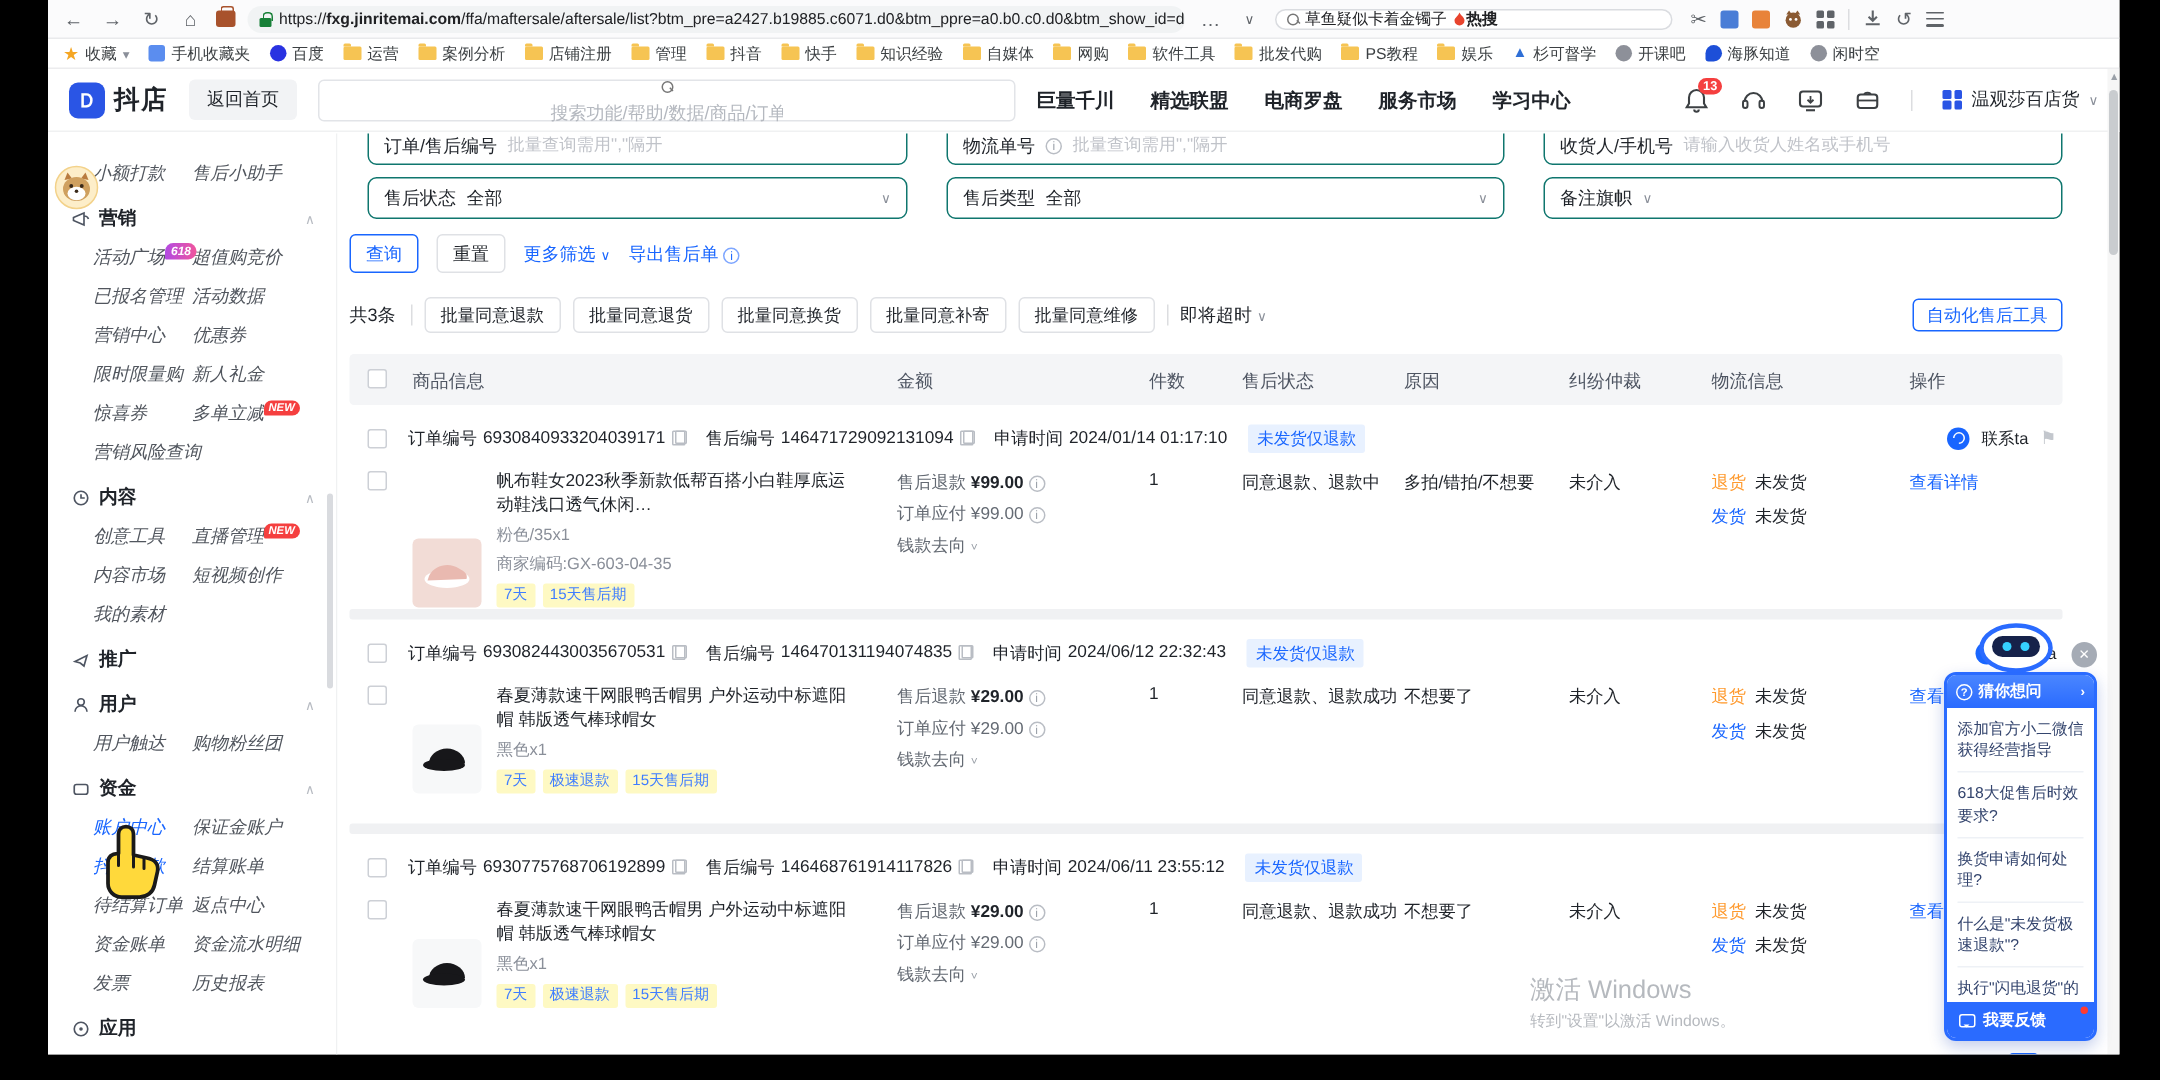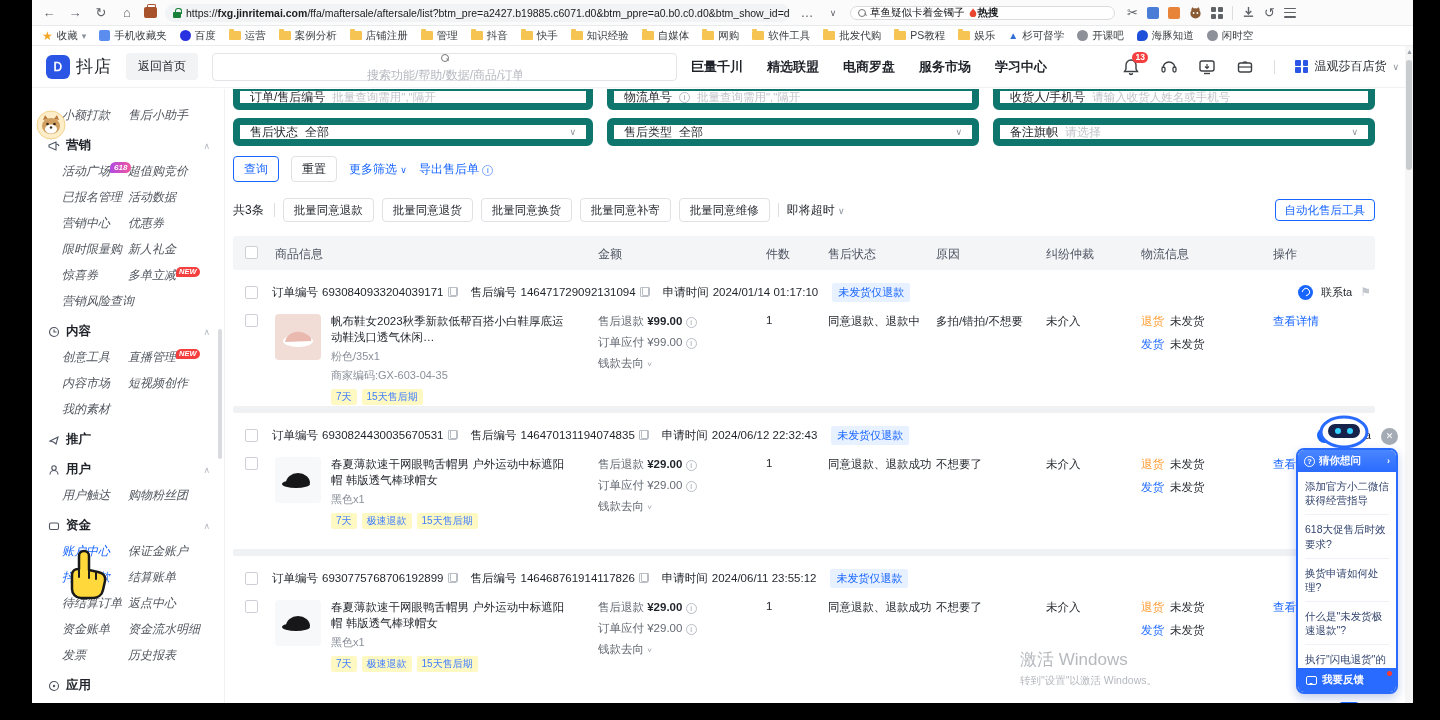--- a/index.html
+++ b/index.html
@@ -38,21 +38,21 @@
   .bm { display:flex; align-items:center; gap:4px; font-size:10.5px; color:#3c4043; white-space:nowrap; cursor:pointer; }
   .folder { width:12px; height:9px; background:#f6c453; border-radius:1px; position:relative; flex:none; }
   .folder::before { content:""; position:absolute; top:-2px; left:0; width:5px; height:2px; background:#f6c453; border-radius:1px 1px 0 0; }
   .star { color:#f5a623; font-size:12px; }
   .bm-ic { width:11px; height:11px; border-radius:2px; flex:none; }
 
   
   .appbar { height:42px; display:flex; align-items:center; padding:0 14px; gap:14px; border-bottom:1px solid #f0f1f2; background:#fff; }
   .logo { display:flex; align-items:center; gap:6px; }
   .logo-mark { width:24px; height:24px; border-radius:6px; background:#2a55e5; color:#fff; display:flex; align-items:center; justify-content:center; font-size:13px; font-weight:bold; }
-  .logo-name { font-size:17px; font-weight:normal; letter-spacing:1px; }
+  .logo-name { font-size:17px; font-weight:bold; letter-spacing:1px; }
   .btn-backhome { background:#f2f3f5; border:none; border-radius:4px; padding:5px 12px; font-size:12px; color:#1f2329; cursor:pointer; font-family:inherit; }
   .app-search { width:465px; height:28px; border:1px solid #e2e4e8; border-radius:4px; display:flex; align-items:center; padding:0 9px; gap:6px;flex-direction:column; }
   .app-search input { border:none; outline:none; flex:1; font-size:12px; font-family:inherit; color:#1f2329; background:transparent; }
   .app-search input::placeholder { color:#b4b8bf; }
   .appnav { display:flex; gap:24px; font-size:13px; font-weight:bold; }
   .appnav span { cursor:pointer; }
   .app-icons { margin-left:auto; display:flex; align-items:center; gap:20px; }
   .hicon { position:relative; width:18px; height:18px; cursor:pointer; }
   .badge-red { position:absolute; top:-6px; left:10px; background:#f53f3f; color:#fff; font-size:8.5px; line-height:11px; padding:0 3px; border-radius:6px; font-weight:bold; }
   .store-sel { display:flex; align-items:center; gap:6px; font-size:12px; cursor:pointer; }
@@ -70,21 +70,21 @@
   .sec-head .collapse { margin-left:auto; margin-right:14px; color:#b7bbc2; font-size:9px; font-weight:normal; }
   .sec-ic { width:12px; height:12px; color:#4e5562; flex:none; }
   .b618 { display:inline-block; background:linear-gradient(90deg,#b24ae3,#f0559c); color:#fff; font-size:8px; line-height:11px; padding:0 4px; border-radius:6px 6px 6px 1px; position:relative; top:-5px; font-weight:bold; }
   .bnew { display:inline-block; background:#f53f3f; color:#fff; font-size:7.5px; line-height:10px; padding:0 3px; border-radius:5px 5px 5px 1px; position:relative; top:-5px; font-weight:bold; }
   .side-scroll { position:absolute; right:2px; top:240px; width:4px; height:130px; background:#d9dbdf; border-radius:2px; }
 
   .main { flex:1; background:#fff; position:relative; overflow:hidden; padding:0 0 0 8px; }
 
   
   .f-row1 { display:flex; gap:14px; margin-top:-5px; padding-right:30px; }
-  .f-field { height:26px; border:7px solid #0f766e; border-radius:0 0 6px 6px; display:flex; align-items:center; padding:0 10px; gap:7px; background:#fff; }
+  .f-field { height:26px; border:1px solid #0f766e; border-radius:0 0 6px 6px; display:flex; align-items:center; padding:0 10px; gap:7px; background:#fff;margin-left:12px; }
   .f-field.r2 { border-radius:6px; height:28px; }
   .f-label { font-size:12px; color:#1f2329; white-space:nowrap; }
   .f-field input { border:none; outline:none; flex:1; font-size:11.5px; font-family:inherit; background:transparent; }
   .f-field input::placeholder { color:#c0c3c9; }
   .f-val { font-size:12px; color:#1f2329; flex:1; }
   .f-val.ph { color:#c0c3c9; }
   .w1 { flex:0 0 360px; } .w2 { flex:0 0 372px; } .w3 { flex:1; }
   .f-row2 { display:flex; gap:14px; margin-top:8px; padding-right:30px; }
 
   .btn-row { display:flex; align-items:center; gap:12px; margin-top:10px; }
@@ -115,21 +115,21 @@
   .copy-ic::before { content:""; position:absolute; left:0; bottom:0; width:7px; height:8px; border:1px solid #b9bdc4; border-radius:1px; background:#fff; }
   .copy-ic::after { content:""; position:absolute; left:2.5px; top:0; width:6px; height:7px; border:1px solid #b9bdc4; border-radius:1px; }
   .tag-blue { background:#e8f1ff; color:#1966ff; font-size:11px; padding:2px 6px; border-radius:2px; white-space:nowrap; }
   .o-head-right { margin-left:auto; display:flex; align-items:center; gap:8px; padding-right:4px; }
   .contact-ic { width:15px; height:15px; border-radius:50%; background:#1966ff; position:relative; }
   .contact-ic::before { content:""; position:absolute; inset:3.5px; border:1.8px solid #fff; border-radius:50%; border-bottom-color:transparent; transform:rotate(45deg); }
   .flag-g { color:#c3c7cd; font-size:12px; }
   .o-body { position:relative; height:100px; }
   .o-body .cb { position:absolute; left:12px; top:8px; }
   .col { position:absolute; top:8px; font-size:11.5px; }
-  .prod { left:42px; display:flex; gap:10px; width:310px; }
+  .prod { left:42px; display:flex; gap:10px; width:310px;align-items:flex-end; }
   .thumb { width:46px; height:46px; border-radius:4px; flex:none; overflow:hidden; background:#f7f8f9; display:flex; align-items:center; justify-content:center; }
   .thumb.shoe { background:#f2dcd6; }
   .p-title { font-size:11.5px; color:#1f2329; line-height:1.35; width:240px; }
   .p-spec, .p-code { font-size:11px; color:#8a8f99; margin-top:4px; }
   .p-tags { margin-top:6px; display:flex; gap:5px; }
   .ptag { background:#fef9c3; color:#3f7dff; font-size:10px; line-height:16px; padding:0 5px; border-radius:2px; white-space:nowrap; }
   .amt-line { color:#1f2329; margin-bottom:6px; white-space:nowrap; }
   .amt-line .g { color:#646a73; }
   .amt-line.gray, .amt-line.gray b { color:#646a73; font-weight:normal; }
   .tiny-caret { font-size:8px; color:#9aa0a8; }
@@ -492,21 +492,20 @@
           <span class="f-val">全部</span>
           <span class="caret">∨</span>
         </div>
         <div class="f-field r2 w2">
           <span class="f-label">售后类型</span>
           <span class="f-val">全部</span>
           <span class="caret">∨</span>
         </div>
         <div class="f-field r2 w3">
           <span class="f-label">备注旗帜</span>
-          <span class="f-val ph">请选择</span>
           <span class="caret">∨</span>
         </div>
       </div>
 
       <div class="btn-row">
         <button class="btn-query">查询</button>
         <button class="btn-reset">重置</button>
         <span class="link-blue"><span>更多筛选</span> <span style="font-size:9px">∨</span></span>
         <span class="link-blue"><span>导出售后单</span> <i class="info-i bl"></i></span>
       </div>

